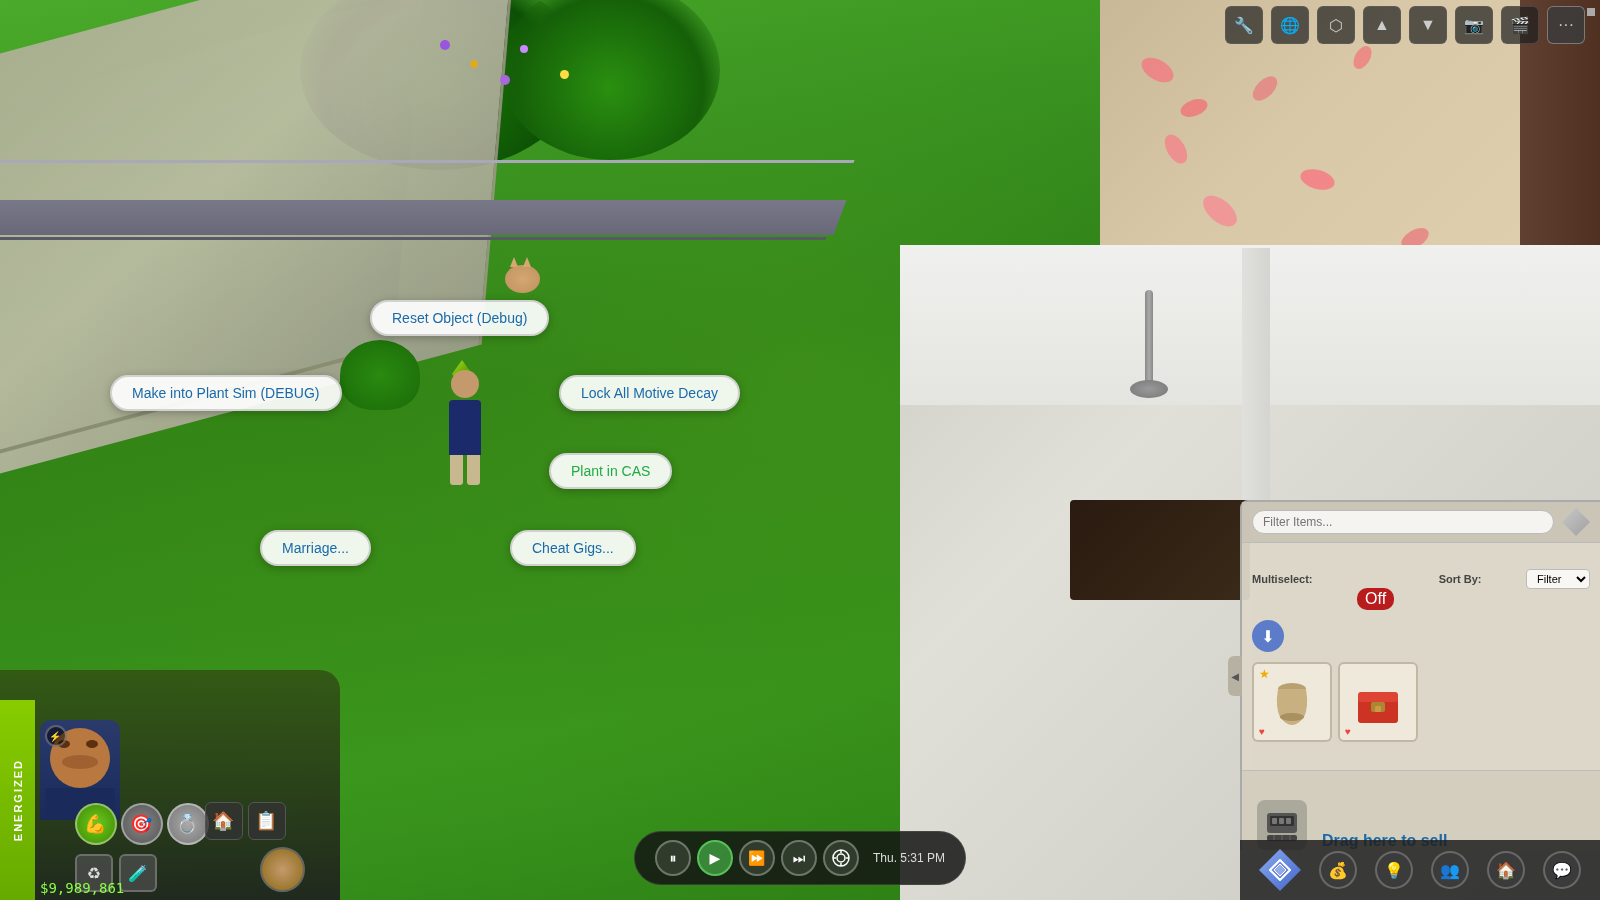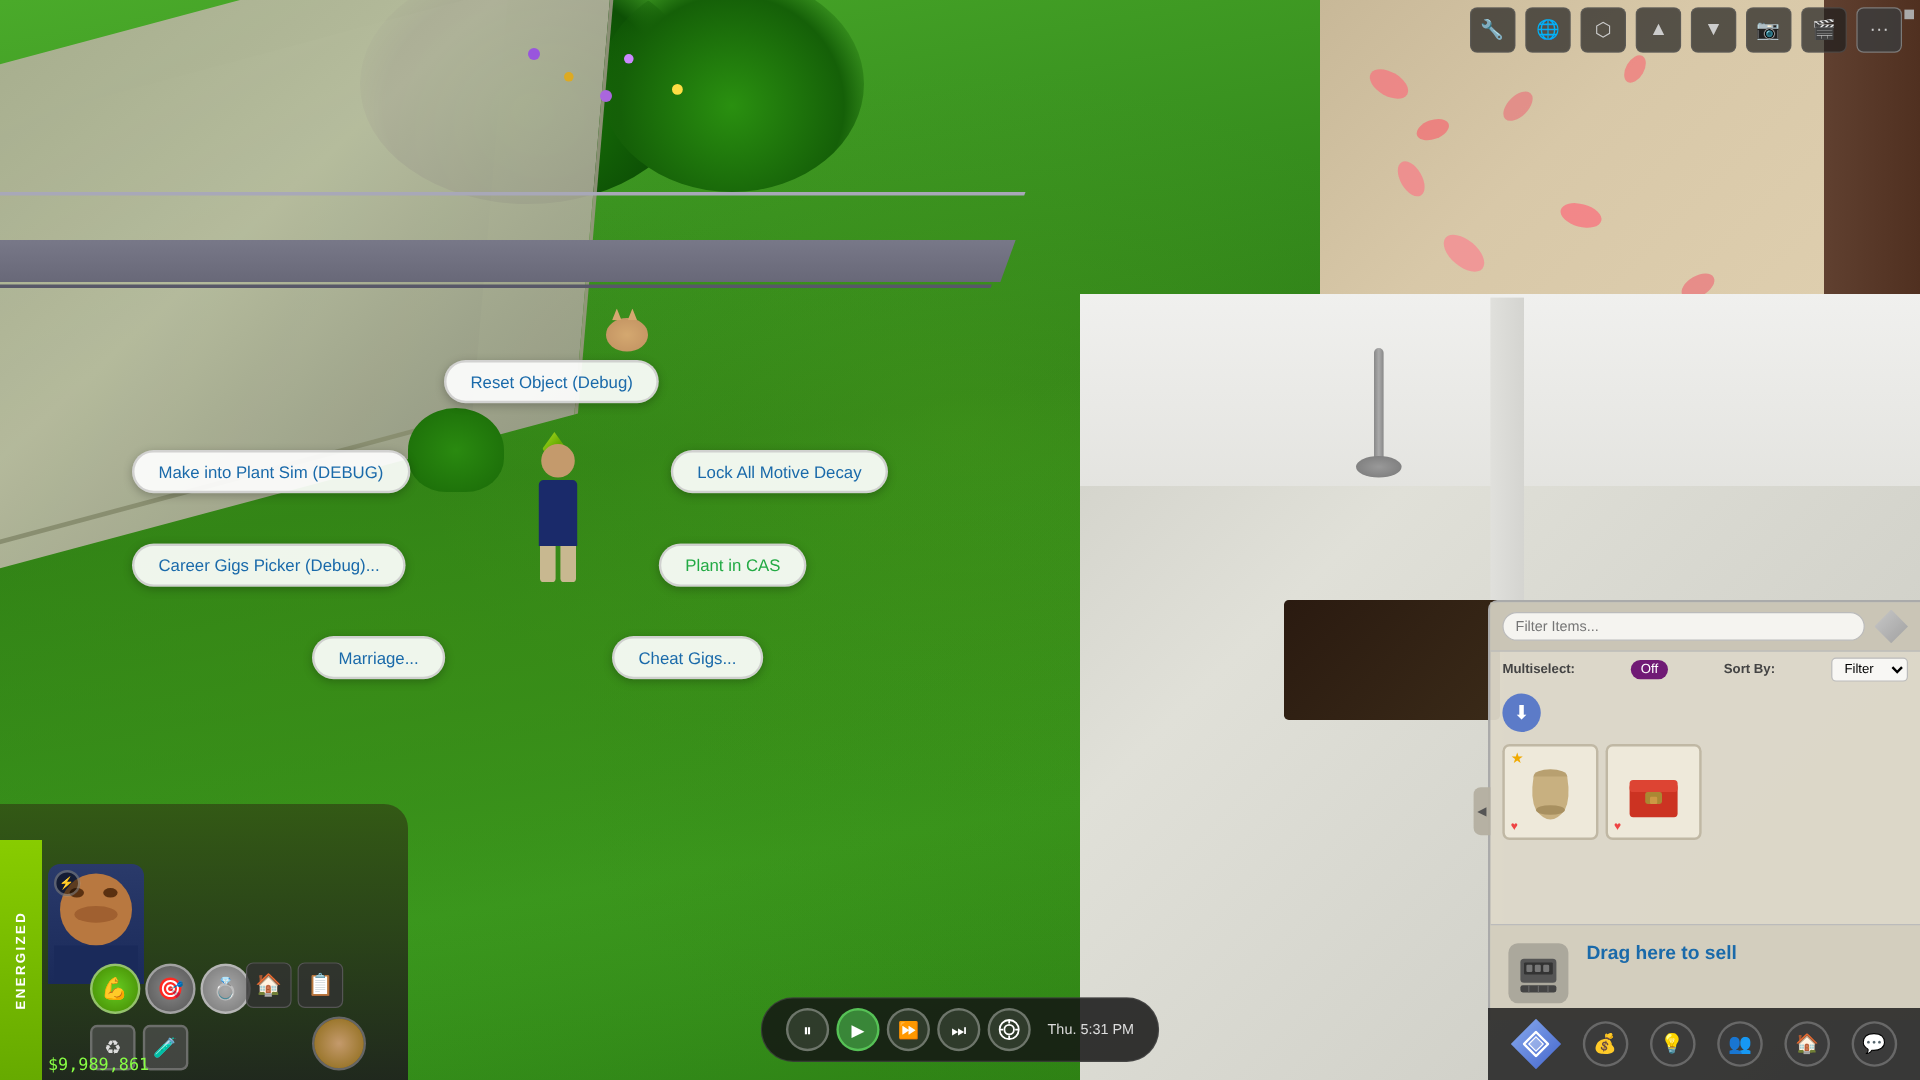--- a/index.html
+++ b/index.html
@@ -455,26 +455,27 @@
       display: flex;
       align-items: center;
       justify-content: space-between;
       padding: 5px 10px;
       font-size: 11px;
       color: #444;
     }
 
     .multiselect-label { font-weight: 600; }
     .multiselect-off {
-      background: #701a75;
+      background: #b91c1c;
       color: white;
       padding: 2px 8px;
       border-radius: 10px;
-      font-size: 11px;
-      cursor: pointer;
+      font-size: 16px;
+      cursor: pointer;
+      margin-top: 40px;
     }
 
     .sort-label { font-weight: 600; }
     .sort-dropdown {
       border: 1px solid #bbb;
       background: rgba(255,255,255,0.8);
       padding: 2px 6px;
       border-radius: 4px;
       font-size: 11px;
       cursor: pointer;
@@ -542,23 +543,23 @@
     
     .sell-area {
       position: absolute;
       bottom: 0;
       left: 0;
       right: 0;
       height: 80px;
       background: rgba(210,205,190,0.95);
       border-top: 1px solid #bbb;
       display: flex;
-      align-items: flex-start;
+      align-items: flex-end;
       gap: 15px;
-      padding: 15px 15px;
+      padding: 0 15px;
     }
 
     .cash-register-icon {
       width: 50px;
       height: 50px;
       background: rgba(80,80,80,0.3);
       border-radius: 8px;
       display: flex;
       align-items: center;
       justify-content: center;
@@ -725,21 +726,20 @@
   </div>
 
   <div class="context-menu">
 
     <button class="ctx-btn" style="top:300px;left:370px;">Reset Object (Debug)</button>
 
     <button class="ctx-btn" style="top:375px;left:559px;">Lock All Motive Decay</button>
 
     <button class="ctx-btn" style="top:375px;left:110px;">Make into Plant Sim (DEBUG)</button>
 
-    <button class="ctx-btn" style="top:453px;left:110px;">Career Gigs Picker (Debug)...</button>
 
     <button class="ctx-btn green-text" style="top:453px;left:549px;">Plant in CAS</button>
 
     <button class="ctx-btn" style="top:530px;left:260px;">Marriage...</button>
 
     <button class="ctx-btn" style="top:530px;left:510px;">Cheat Gigs...</button>
   </div>
 
 </div>
 

